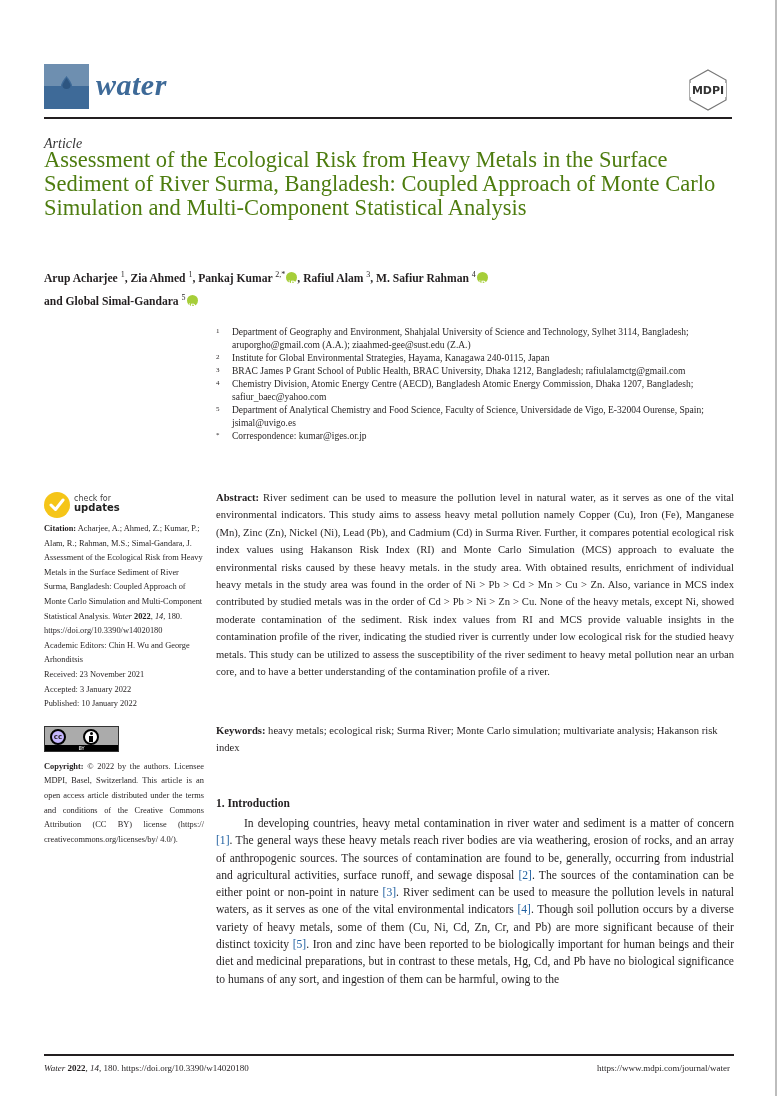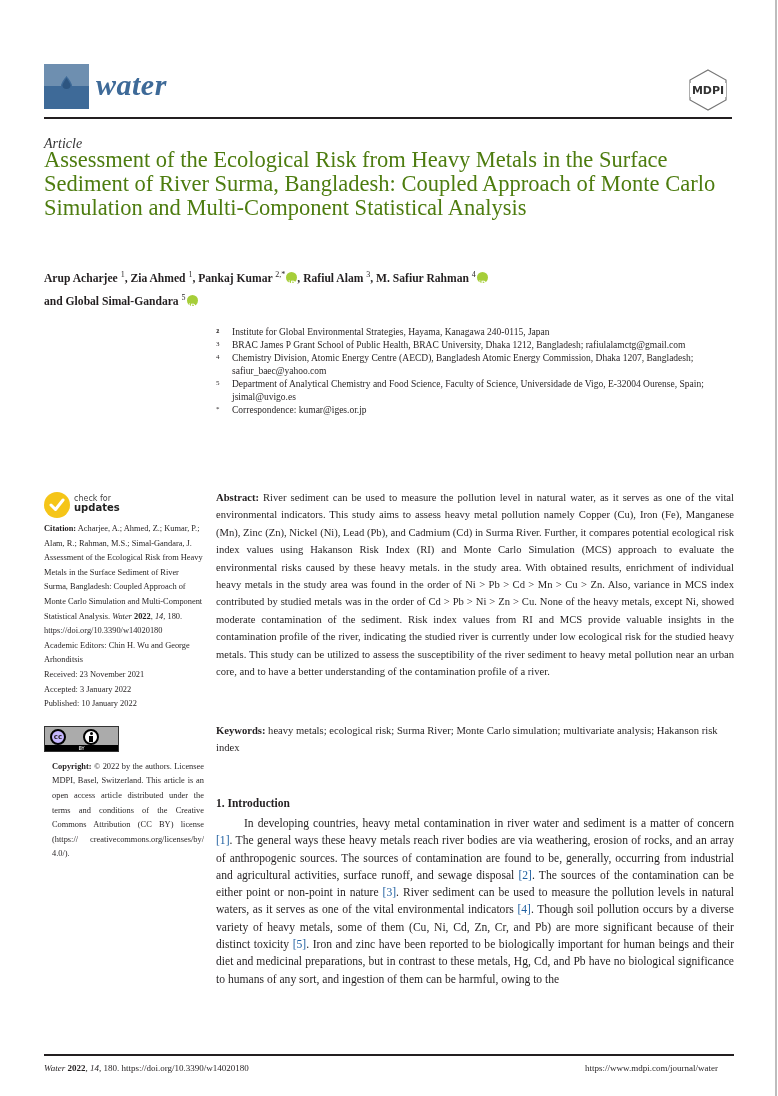--- a/index.html
+++ b/index.html
@@ -36,36 +36,36 @@
   .check-text { position: absolute; left: 30px; top: 2px; font-family: "DejaVu Sans", sans-serif; font-size: 8px; line-height: 9px; color: #444; }
   .check-text b { font-size: 10px; color: #222; }
   .sb-block { }
   .sb-block b { font-weight: bold; }
   .cc-badge { position: relative; width: 75px; height: 26px; background: #ababab; border: 1px solid #333; margin-top: 14px; }
   .cc-badge .bar { position: absolute; left: 0; bottom: 0; width: 73px; height: 6px; background: #000; color: #fff; font-size: 5px; text-align: center; line-height: 6px; font-family: "DejaVu Sans", sans-serif; }
   .cc-badge .cc { position: absolute; left: 5px; top: 2px; width: 16px; height: 16px; border-radius: 50%; border: 2px solid #000; background: #c4b5fd; font-family: "DejaVu Sans", sans-serif; font-size: 7px; font-weight: bold; text-align: center; line-height: 12px; }
   .cc-badge .by { position: absolute; left: 38px; top: 2px; width: 16px; height: 16px; border-radius: 50%; border: 2px solid #000; background: #fff; }
   .cc-badge .by::before { content: ""; position: absolute; left: 5px; top: 1px; width: 3px; height: 3px; border-radius: 50%; background: #000; }
   .cc-badge .by::after { content: ""; position: absolute; left: 4px; top: 5px; width: 4px; height: 6px; background: #000; }
-  .copyright { text-align: justify; margin-top: 8px; margin-left: 8px; }
+  .copyright { text-align: justify; margin-top: 8px; }
 
   
   .abstract { position: absolute; left: 216px; top: 489px; width: 518px; font-size: 10.6px; line-height: 17.4px; text-align: justify; }
   .keywords { position: absolute; left: 216px; top: 722px; width: 518px; font-size: 10.6px; line-height: 17.4px; }
 
   
   .section-heading { position: absolute; left: 216px; top: 797px; font-size: 11.5px; font-weight: bold; }
   .intro { position: absolute; left: 216px; top: 815px; width: 518px; font-size: 11.6px; line-height: 17.3px; text-align: justify; text-indent: 28px; }
   .cite { color: #1f5fa0; }
 
   
   .footer-rule { position: absolute; left: 44px; top: 1054px; width: 690px; height: 1.5px; background: #231f20; }
   .footer-left { position: absolute; left: 44px; top: 1063px; font-size: 9px; }
   .footer-left i { font-style: italic; }
-  .footer-right { position: absolute; right: 60px; top: 1063px; font-size: 9px; }
+  .footer-right { position: absolute; right: 48px; top: 1063px; font-size: 9px; }
 </style>
 </head>
 <body>
 
 <div class="right-edge"></div>
 
 <div class="header">
   <div class="logo-box">
     <div class="lower"></div>
     <svg class="drop" viewBox="0 0 11 14">
@@ -97,21 +97,21 @@
   <span>Rafiul Alam</span>
   <sup>3</sup><span>, </span>
   <span>M. Safiur Rahman</span>
   <sup>4</sup><span class="orcid"></span>
   <br>
   <span>and Global Simal-Gandara</span>
   <sup>5</sup><span class="orcid"></span>
 </div>
 
 <div class="affils">
-  <div class="affil"><span class="num">1</span></div>
+  <div class="affil"><span class="num">1</span><span>Department of Geography and Environment, Shahjalal University of Science and Technology, Sylhet 3114, Bangladesh; aruporgho@gmail.com (A.A.); ziaahmed-gee@sust.edu (Z.A.)</span></div>
   <div class="affil"><span class="num">2</span><span>Institute for Global Environmental Strategies, Hayama, Kanagawa 240-0115, Japan</span></div>
   <div class="affil"><span class="num">3</span><span>BRAC James P Grant School of Public Health, BRAC University, Dhaka 1212, Bangladesh; rafiulalamctg@gmail.com</span></div>
   <div class="affil"><span class="num">4</span><span>Chemistry Division, Atomic Energy Centre (AECD), Bangladesh Atomic Energy Commission, Dhaka 1207, Bangladesh; safiur_baec@yahoo.com</span></div>
   <div class="affil"><span class="num">5</span><span>Department of Analytical Chemistry and Food Science, Faculty of Science, Universidade de Vigo, E-32004 Ourense, Spain; jsimal@uvigo.es</span></div>
   <div class="affil"><span class="num">*</span><span>Correspondence: kumar@iges.or.jp</span></div>
 </div>
 
 <div class="sidebar">
   <div class="check-updates">
     <div class="check-circle">

